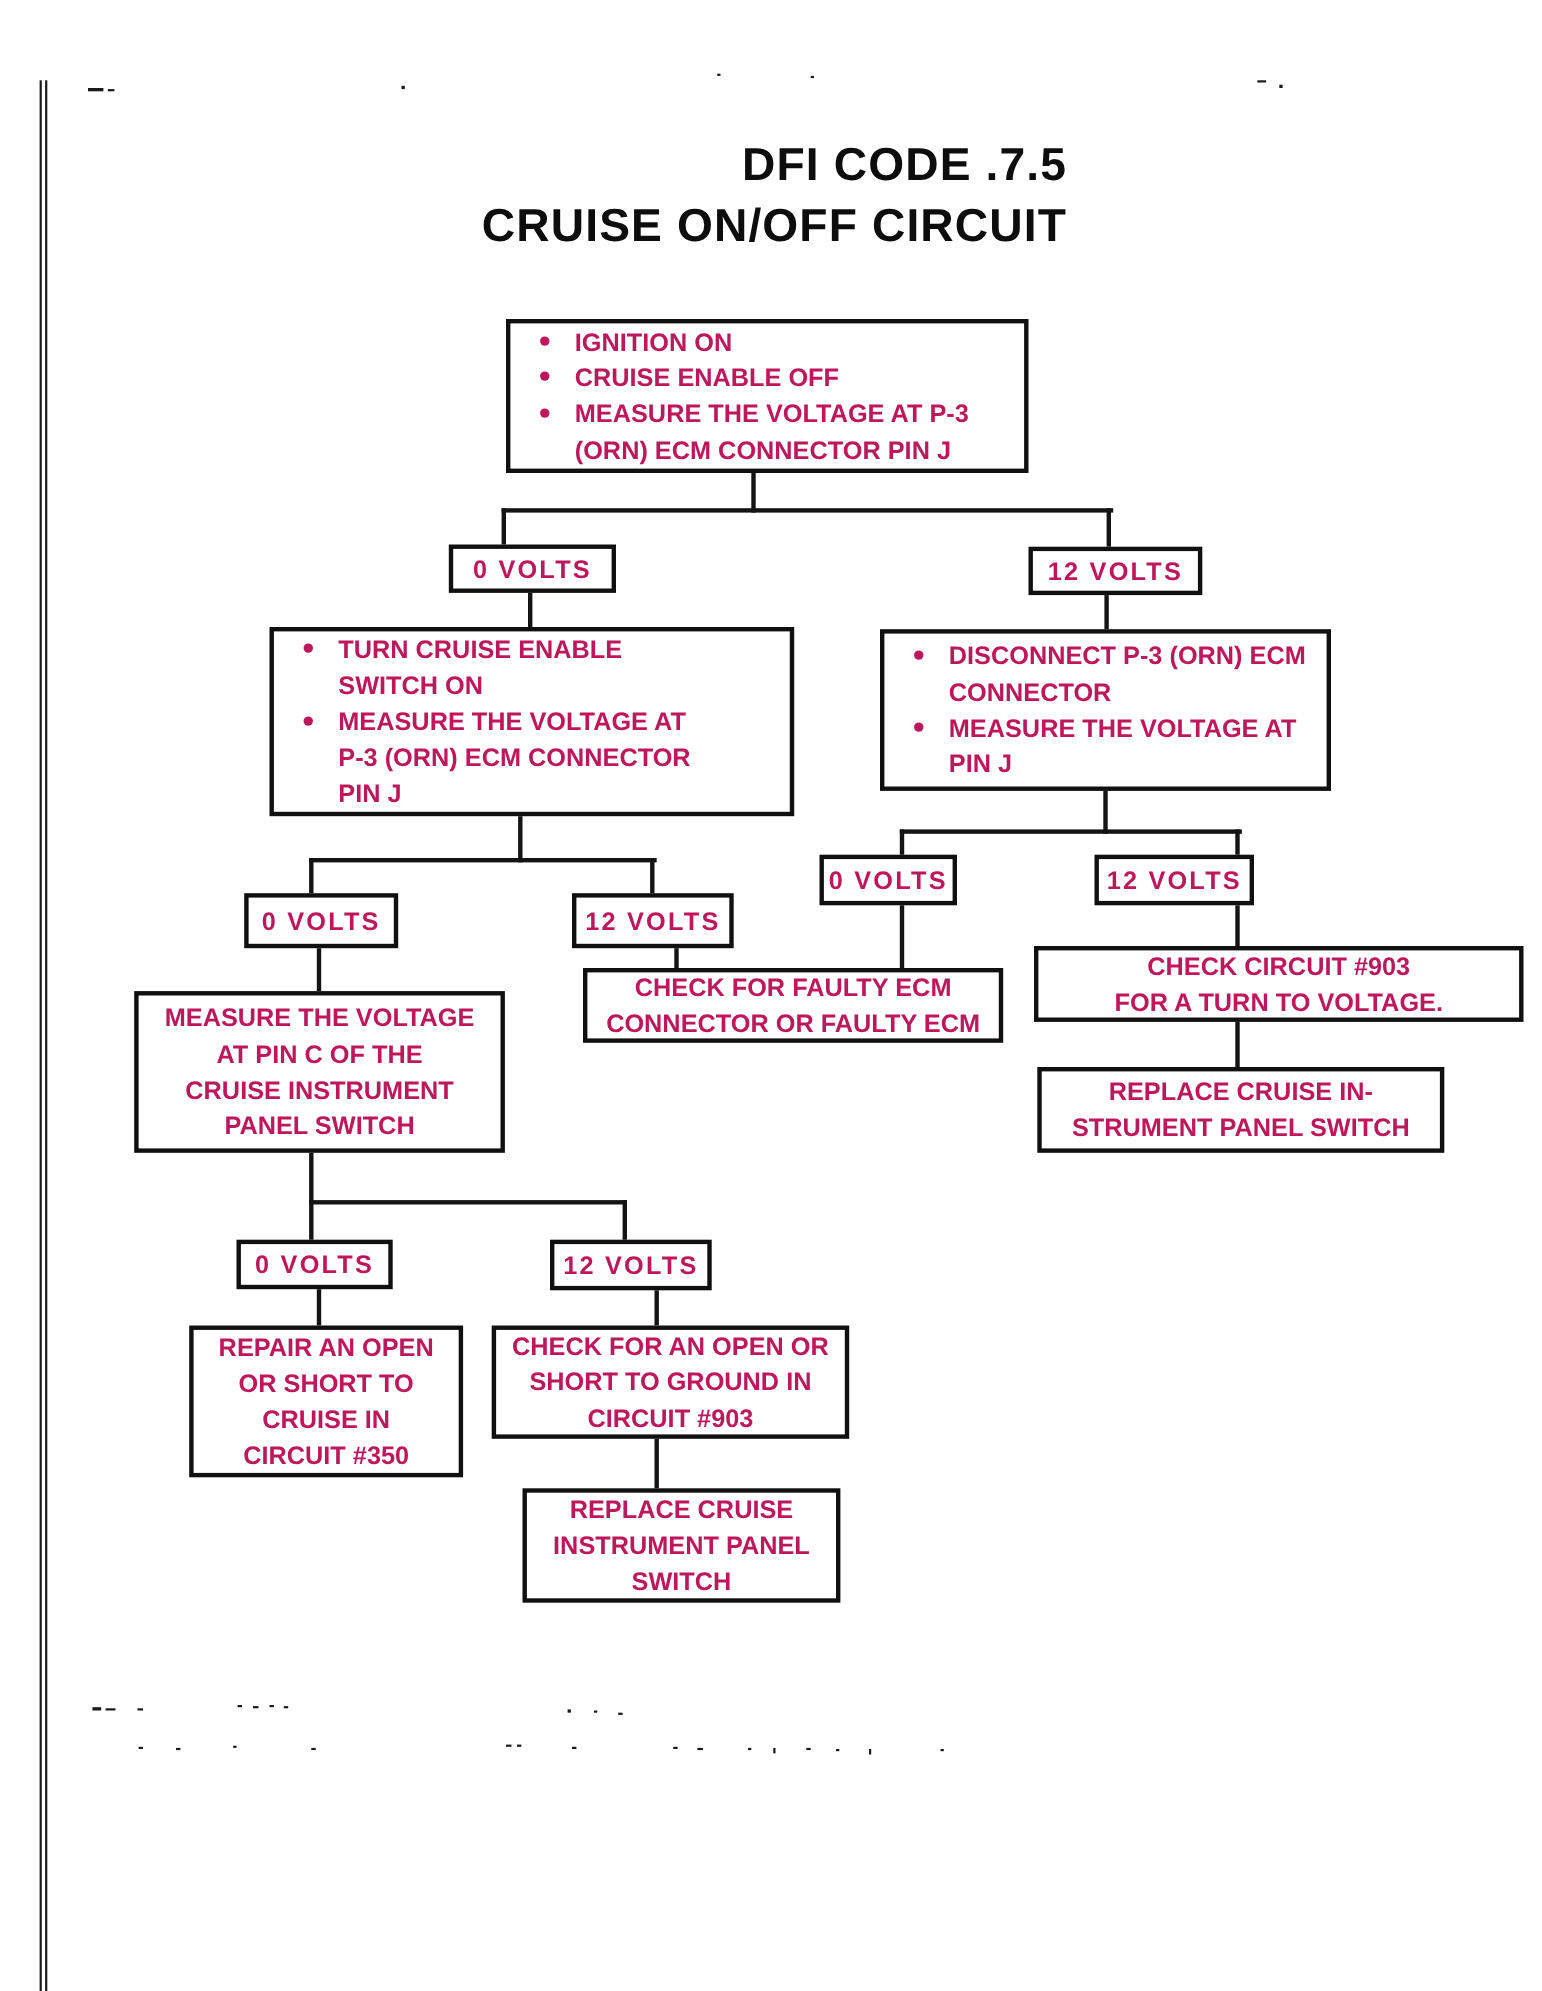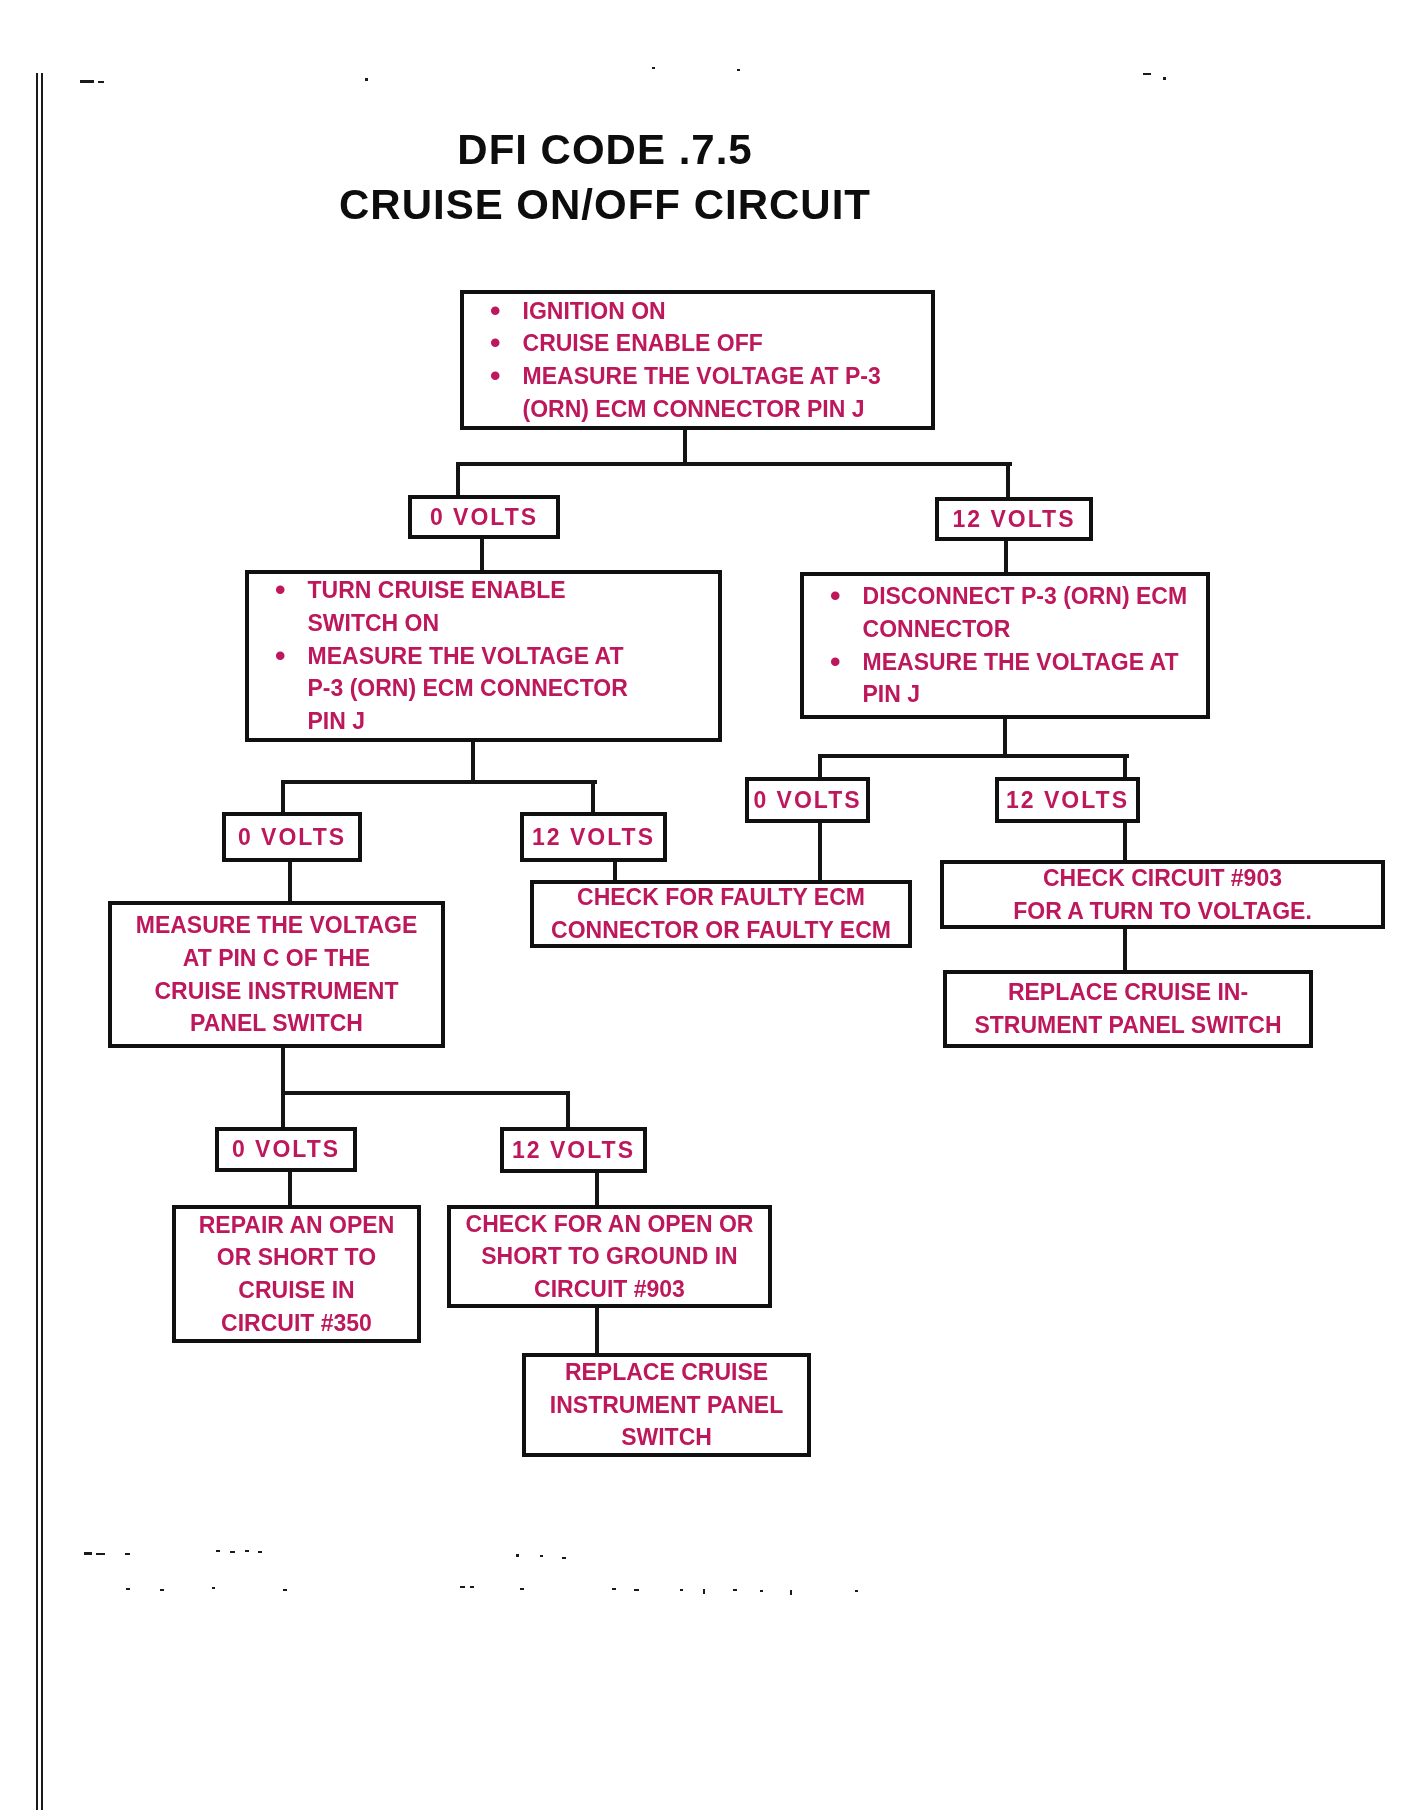--- a/index.html
+++ b/index.html
@@ -7,21 +7,21 @@
     position:relative;
     width:1402px;height:1810px;
     background:#ffffff;
     font-family:"Liberation Sans", sans-serif;
     color:#111;
     overflow:hidden;
   }
   .margin-line{position:absolute;background:#1a1a1a;}
   .title{
     position:absolute;left:240px;top:122px;width:730px;
-    text-align:center;font-weight:bold;font-size:42px;line-height:1.32;
+    text-align:right;font-weight:bold;font-size:42px;line-height:1.32;
     letter-spacing:1px;color:#0d0d0d;
   }
   .node{
     position:absolute;box-sizing:border-box;
     border:4px solid #101010;background:#fff;
     font-weight:bold;color:#be185d;
   }
   .volts{
     display:flex;align-items:center;justify-content:center;
     font-size:23px;letter-spacing:2px;white-space:nowrap;
@@ -145,21 +145,21 @@
   </div>
 
   <div class="node volts" style="left:745px;top:777px;width:125px;height:46px;">
     <span>0 VOLTS</span>
   </div>
 
   <div class="node volts" style="left:995px;top:777px;width:145px;height:46px;">
     <span>12 VOLTS</span>
   </div>
 
-  <div class="node center" style="left:108px;top:901px;width:337px;height:147px;">
+  <div class="node center" style="left:122px;top:901px;width:337px;height:147px;">
     <div class="ln">MEASURE THE VOLTAGE</div>
     <div class="ln">AT PIN C OF THE</div>
     <div class="ln">CRUISE INSTRUMENT</div>
     <div class="ln">PANEL SWITCH</div>
   </div>
 
   <div class="node center" style="left:530px;top:880px;width:382px;height:68px;">
     <div class="ln">CHECK FOR FAULTY ECM</div>
     <div class="ln">CONNECTOR OR FAULTY ECM</div>
   </div>
@@ -188,21 +188,21 @@
     <div class="ln">CRUISE IN</div>
     <div class="ln">CIRCUIT #350</div>
   </div>
 
   <div class="node center" style="left:447px;top:1205px;width:325px;height:103px;">
     <div class="ln">CHECK FOR AN OPEN OR</div>
     <div class="ln">SHORT TO GROUND IN</div>
     <div class="ln">CIRCUIT #903</div>
   </div>
 
-  <div class="node center" style="left:475px;top:1353px;width:289px;height:104px;margin-left:47px;">
+  <div class="node center" style="left:475px;top:1353px;width:289px;height:104px;">
     <div class="ln">REPLACE CRUISE</div>
     <div class="ln">INSTRUMENT PANEL</div>
     <div class="ln">SWITCH</div>
   </div>
 
   <div class="sp" style="left:80px;top:80px;width:14px;height:3px;"></div>
   <div class="sp" style="left:98px;top:81px;width:6px;height:2px;"></div>
   <div class="sp" style="left:365px;top:78px;width:3px;height:3px;"></div>
   <div class="sp" style="left:652px;top:67px;width:3px;height:2px;"></div>
   <div class="sp" style="left:737px;top:69px;width:3px;height:2px;"></div>

